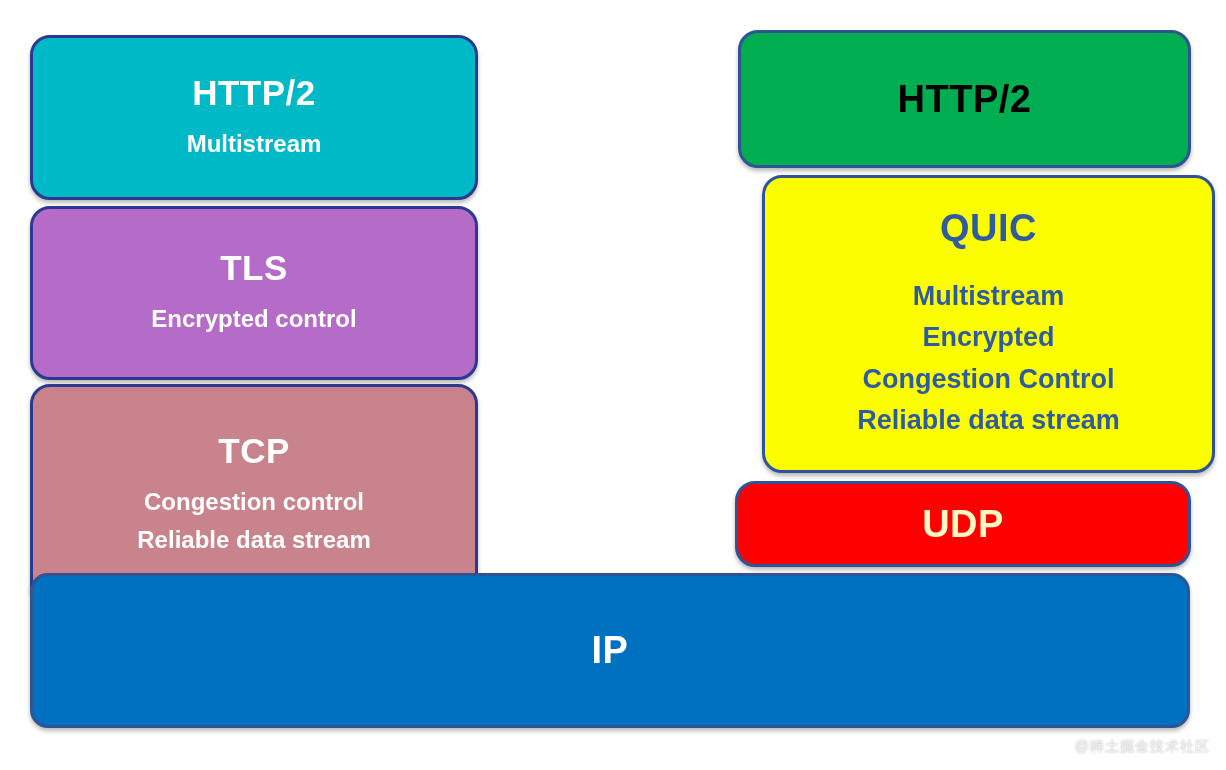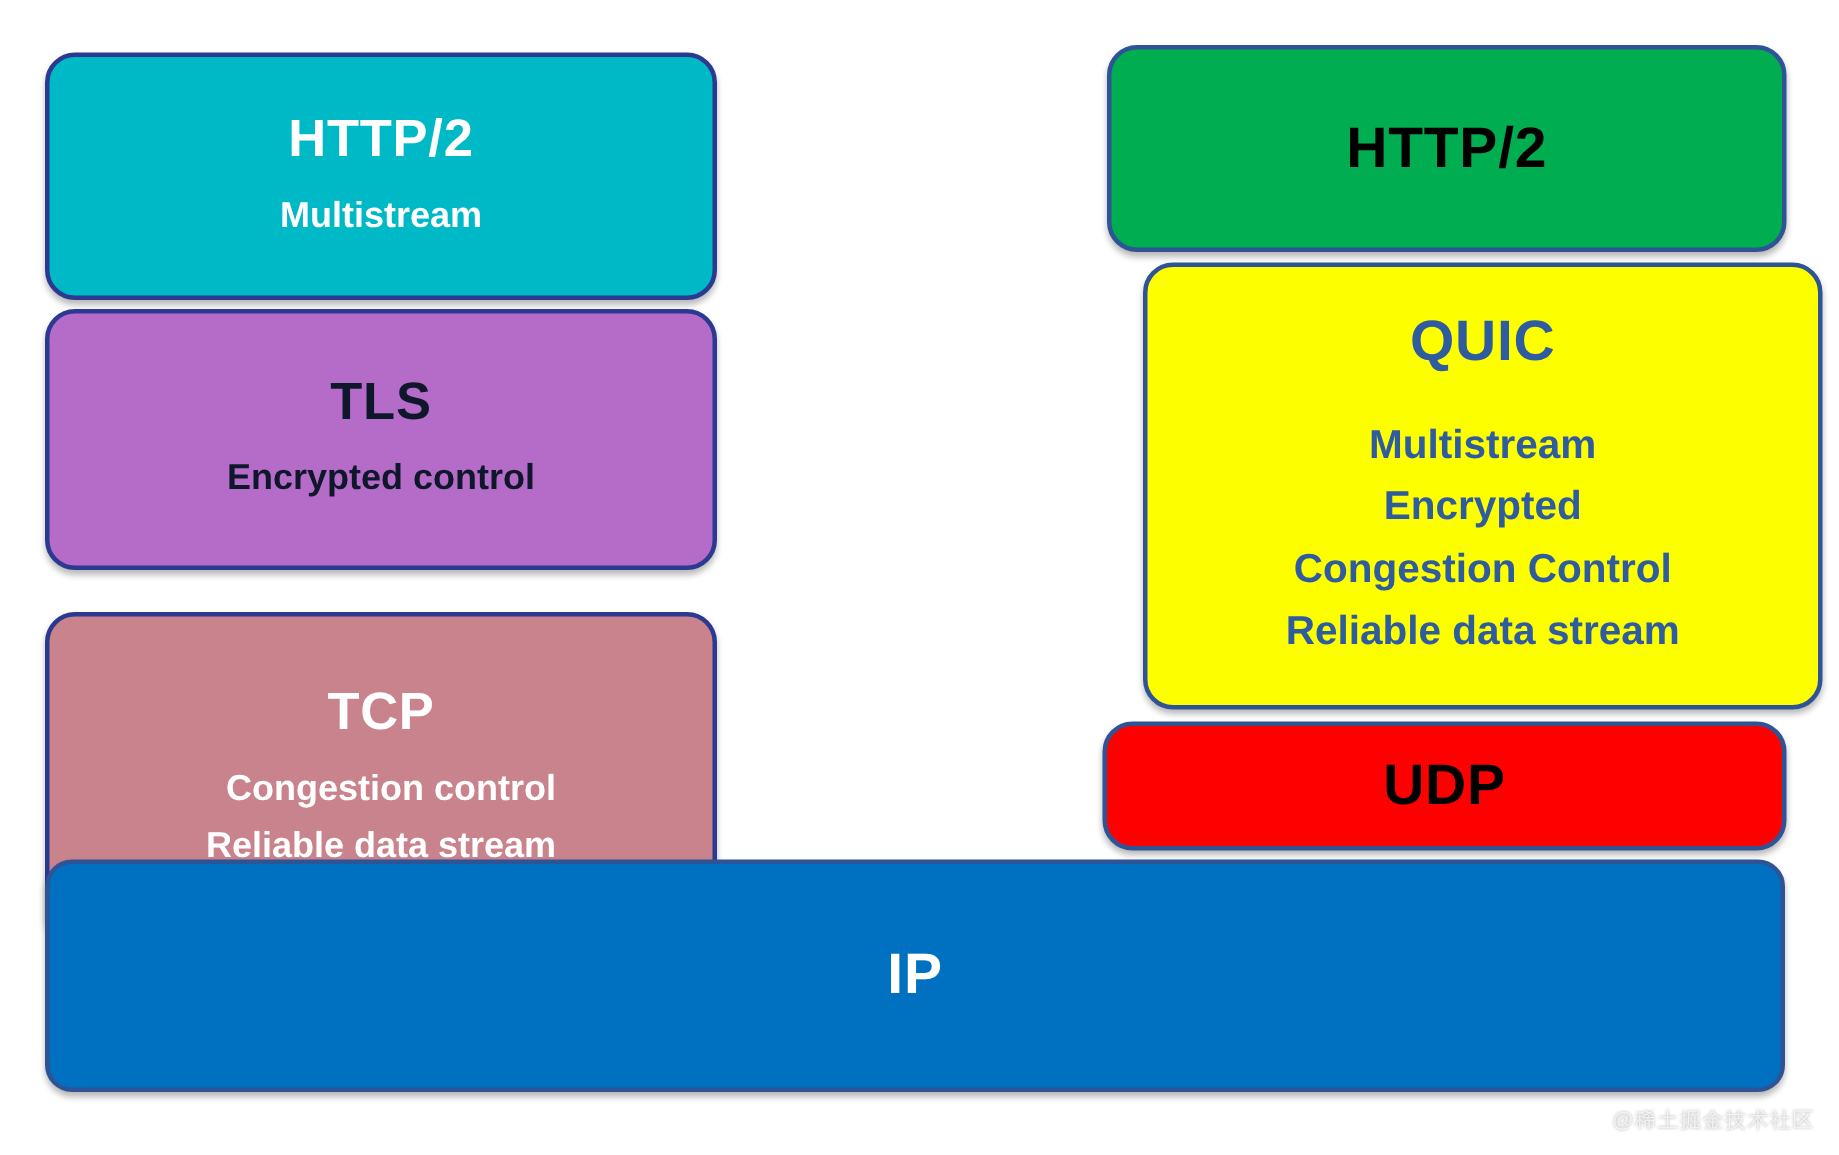--- a/index.html
+++ b/index.html
@@ -26,21 +26,21 @@
     text-align: center;
     box-shadow: 0 3px 4px rgba(0,0,0,0.28);
     font-weight: bold;
   }
   .box .title { font-size: 35px; letter-spacing: 0.5px; }
   .box .features { font-size: 24px; line-height: 1.55; margin-top: 12px; }
 
   
   #box-l1 { left: 30px;  top: 35px;  width: 448px;  height: 165px; }
   #box-l2 { left: 30px;  top: 206px; width: 448px;  height: 174px; }
-  #box-l3 { left: 30px;  top: 408px; width: 448px;  height: 221px; text-align: right; }
+  #box-l3 { left: 30px;  top: 384px; width: 448px;  height: 221px; }
 
   
   #box-r1 { left: 738px; top: 30px;  width: 453px;  height: 138px; }
   #box-r2 { left: 738px; top: 175px; width: 453px;  height: 298px; margin-left: 24px; }
   #box-r3 { left: 735px; top: 481px; width: 456px;  height: 86px;  }
   #box-r1 .title, #box-r2 .title, #box-r3 .title { font-size: 38px; }
   #box-r2 .features { font-size: 27px; line-height: 1.52; margin-top: 26px; }
 
   
   #box-ip { left: 30px;  top: 573px; width: 1160px; height: 155px; border-radius: 18px; }
@@ -61,21 +61,21 @@
 
 <div class="canvas">
 
   <div class="box" id="box-l1" style="background-color: rgb(0, 185, 198); color: rgb(255, 255, 255); border-color: rgb(43, 57, 144);">
     <div class="title">HTTP/2</div>
     <div class="features">
       <div>Multistream</div>
     </div>
   </div>
 
-  <div class="box" id="box-l2" style="background-color: rgb(181, 108, 200); color: #0f172a; border-color: rgb(43, 57, 144);">
+  <div class="box" id="box-l2" style="background-color: rgb(181, 108, 200); color: #ffffff; border-color: rgb(43, 57, 144);">
     <div class="title">TLS</div>
     <div class="features">
       <div>Encrypted control</div>
     </div>
   </div>
 
   <div class="box" id="box-l3" style="background-color: rgb(201, 131, 140); color: rgb(255, 255, 255); border-color: rgb(43, 57, 144);">
     <div class="title">TCP</div>
     <div class="features">
       <div>Congestion control</div>
@@ -90,21 +90,21 @@
   <div class="box" id="box-r2" style="background-color: rgb(253, 255, 0); color: rgb(46, 92, 158); border-color: rgb(47, 84, 150);">
     <div class="title">QUIC</div>
     <div class="features">
       <div>Multistream</div>
       <div>Encrypted</div>
       <div>Congestion Control</div>
       <div>Reliable data stream</div>
     </div>
   </div>
 
-  <div class="box" id="box-r3" style="background-color: rgb(255, 0, 0); color: #000000; border-color: rgb(47, 84, 150);">
+  <div class="box" id="box-r3" style="background-color: rgb(255, 0, 0); color: #fef9c3; border-color: rgb(47, 84, 150);">
     <div class="title">UDP</div>
   </div>
 
   <div class="box" id="box-ip" style="background-color: rgb(0, 113, 193); color: rgb(255, 255, 255); border-color: rgb(47, 84, 150);">
     <div class="title">IP</div>
   </div>
 
   <div class="watermark">@稀土掘金技术社区</div>
 
 </div>

